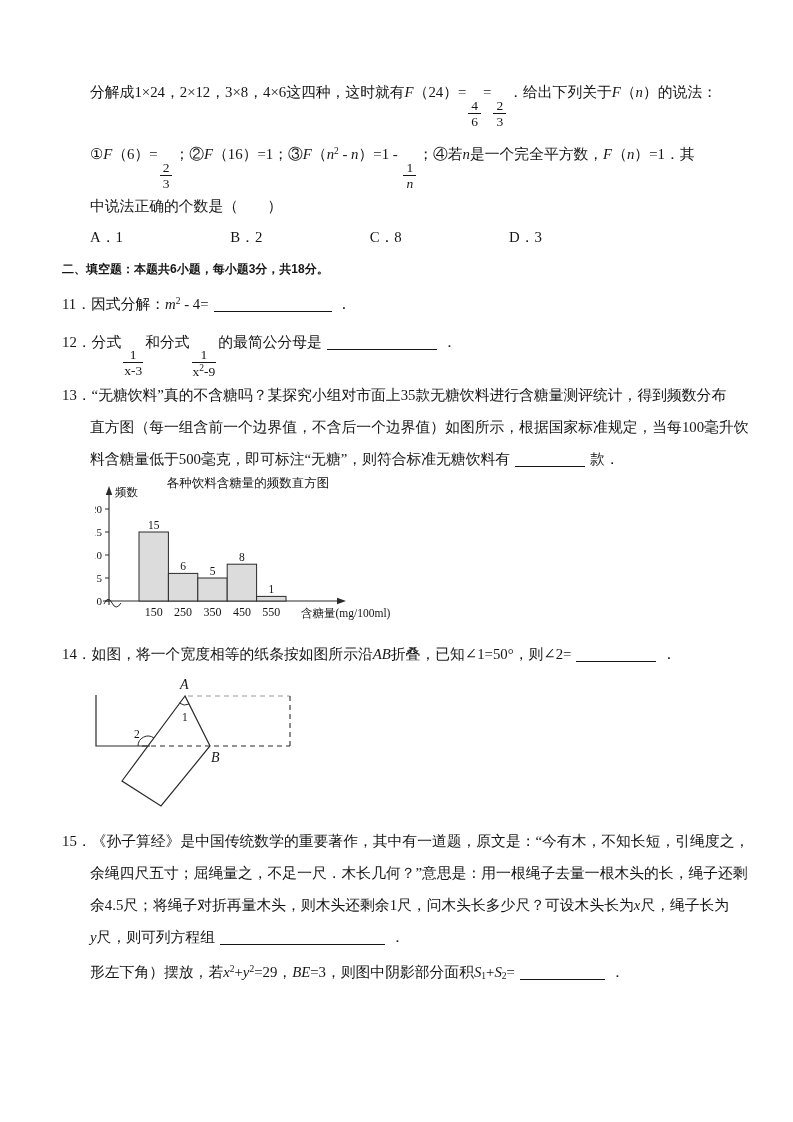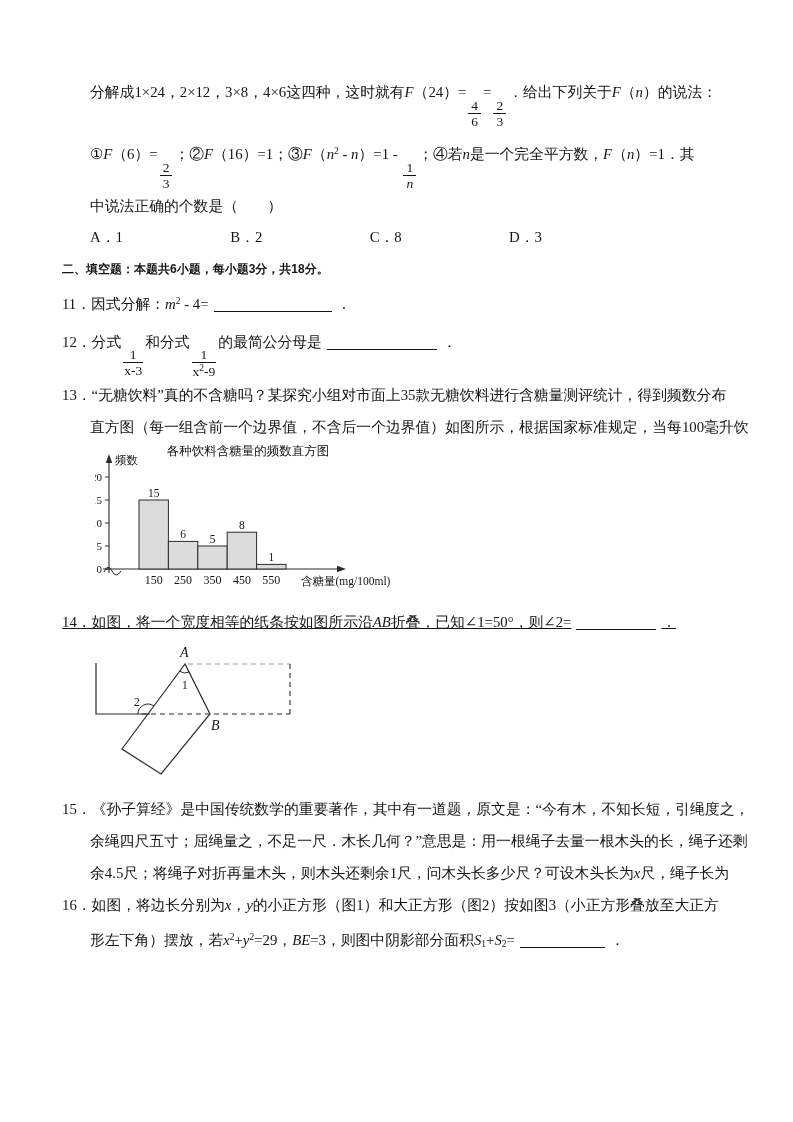--- a/index.html
+++ b/index.html
@@ -65,20 +65,21 @@
   <div class="line mathline"><span>12．分式</span><span class="frac">
         <span class="num"><span>1</span></span>
         <span class="den"><span>x-3</span></span>
       </span><span>和分式</span><span class="frac">
         <span class="num"><span>1</span></span>
         <span class="den"><span>x</span><span class="sup">2</span><span>-9</span></span>
       </span><span>的最简公分母是</span><span class="blank" style="width: 110px;"></span><span>．</span></div>
 
   <div class="line">13．“无糖饮料”真的不含糖吗？某探究小组对市面上35款无糖饮料进行含糖量测评统计，得到频数分布</div>
   <div class="line cont">直方图（每一组含前一个边界值，不含后一个边界值）如图所示，根据国家标准规定，当每100毫升饮</div>
+  <div class="line cont"><span>料含糖量低于500毫克，即可标注“无糖”，则符合标准无糖饮料有</span><span class="blank" style="width: 70px;"></span><span>款．</span></div>
 
   <div class="hist">
     <svg id="histogram-svg" width="352" height="158" viewBox="0 0 352 158">
         <line x1="14" y1="128" x2="14" y2="16" stroke="#2a2a2a" stroke-width="1.1"></line>
         <polygon points="14,9 10.8,18 17.2,18" fill="#2a2a2a"></polygon>
         <line x1="8" y1="124" x2="244" y2="124" stroke="#2a2a2a" stroke-width="1.1"></line>
         <polygon points="251,124 242,120.8 242,127.2" fill="#2a2a2a"></polygon>
         <path d="M9,127 q4,-9 8,-1 q4,8 9,0" fill="none" stroke="#2a2a2a" stroke-width="1"></path>
         <line x1="10" y1="124" x2="14" y2="124" stroke="#2a2a2a" stroke-width="1"></line>
         <text x="7" y="128" text-anchor="end" font-size="11">0</text>
@@ -104,21 +105,21 @@
         <text x="146.89999999999998" y="139" text-anchor="middle" font-size="12">450</text>
         <rect x="161.6" y="119.4" width="29.4" height="4.6" fill="#dcdcdc" stroke="#2a2a2a" stroke-width="1"></rect>
         <text x="176.29999999999998" y="116.4" text-anchor="middle" font-size="11.5">1</text>
         <text x="176.29999999999998" y="139" text-anchor="middle" font-size="12">550</text>
         <text x="153" y="10" text-anchor="middle" font-size="12.5">各种饮料含糖量的频数直方图</text>
         <text x="20" y="19" font-size="11.5">频数</text>
         <text x="206" y="140" font-size="11.5">含糖量(mg/100ml)</text>
       </svg>
   </div>
 
-  <div class="line" style="line-height:30px;text-decoration:underline;"><span>14．如图，将一个宽度相等的纸条按如图所示沿</span><span class="var">AB</span><span>折叠，已知∠1=50°，则∠2=</span><span class="blank" style="width: 80px;"></span><span>．</span></div>
+  <div class="line" style="line-height:30px;"><span>14．如图，将一个宽度相等的纸条按如图所示沿</span><span class="var">AB</span><span>折叠，已知∠1=50°，则∠2=</span><span class="blank" style="width: 80px;"></span><span>．</span></div>
 
   <div class="fig14">
     <svg width="225" height="148" viewBox="0 0 225 148">
       <path d="M11,22 L11,73 L65,73" fill="none" stroke="#2a2a2a" stroke-width="1.2"></path>
       <line x1="57" y1="73" x2="205" y2="73" stroke="#2a2a2a" stroke-width="1.1" stroke-dasharray="5,4"></line>
       <line x1="103" y1="23" x2="205" y2="23" stroke="#9a9a9a" stroke-width="1.1" stroke-dasharray="5,4"></line>
       <line x1="205" y1="23" x2="205" y2="73" stroke="#2a2a2a" stroke-width="1.1" stroke-dasharray="5,4"></line>
       <path d="M100,23 L37,108 L76,133 L125,73 Z" fill="none" stroke="#2a2a2a" stroke-width="1.2"></path>
       <path d="M104,31 A9,9 0 0 1 94.6,30.2" fill="none" stroke="#2a2a2a" stroke-width="1"></path>
       <path d="M53,73 A10,10 0 0 1 68.9,65" fill="none" stroke="#2a2a2a" stroke-width="1"></path>
@@ -126,18 +127,18 @@
       <text class="it" x="126" y="89" font-size="14">B</text>
       <text x="97" y="48" font-size="11.5">1</text>
       <text x="49" y="65" font-size="11.5">2</text>
     </svg>
   </div>
 
   <div style="">
     <div class="line">15．《孙子算经》是中国传统数学的重要著作，其中有一道题，原文是：“今有木，不知长短，引绳度之，</div>
     <div class="line cont">余绳四尺五寸；屈绳量之，不足一尺．木长几何？”意思是：用一根绳子去量一根木头的长，绳子还剩</div>
     <div class="line cont"><span>余4.5尺；将绳子对折再量木头，则木头还剩余1尺，问木头长多少尺？可设木头长为</span><span class="var">x</span><span>尺，绳子长为</span></div>
+    <div class="line cont"><span class="var">y</span><span>尺，则可列方程组</span><span class="blank" style="width: 165px;"></span><span>．</span></div>
   </div>
 
-  <div class="line"><span>16．如图，将边长分别为</span><span class="var">x</span><span>，</span><span class="var">y</span><span>的小正方形（图1）和大正方形（图2）按如图3（小正方形叠放至大正方</span></div>
   <div class="line cont"><span>形左下角）摆放，若</span><span class="var">x</span><span class="sup">2</span><span>+</span><span class="var">y</span><span class="sup">2</span><span>=29，</span><span class="var">BE</span><span>=3，则图中阴影部分面积</span><span class="var">S</span><span class="sub">1</span><span>+</span><span class="var">S</span><span class="sub">2</span><span>=</span><span class="blank" style="width: 85px;"></span><span>．</span></div>
 
 </div>
 
 </body></html>

